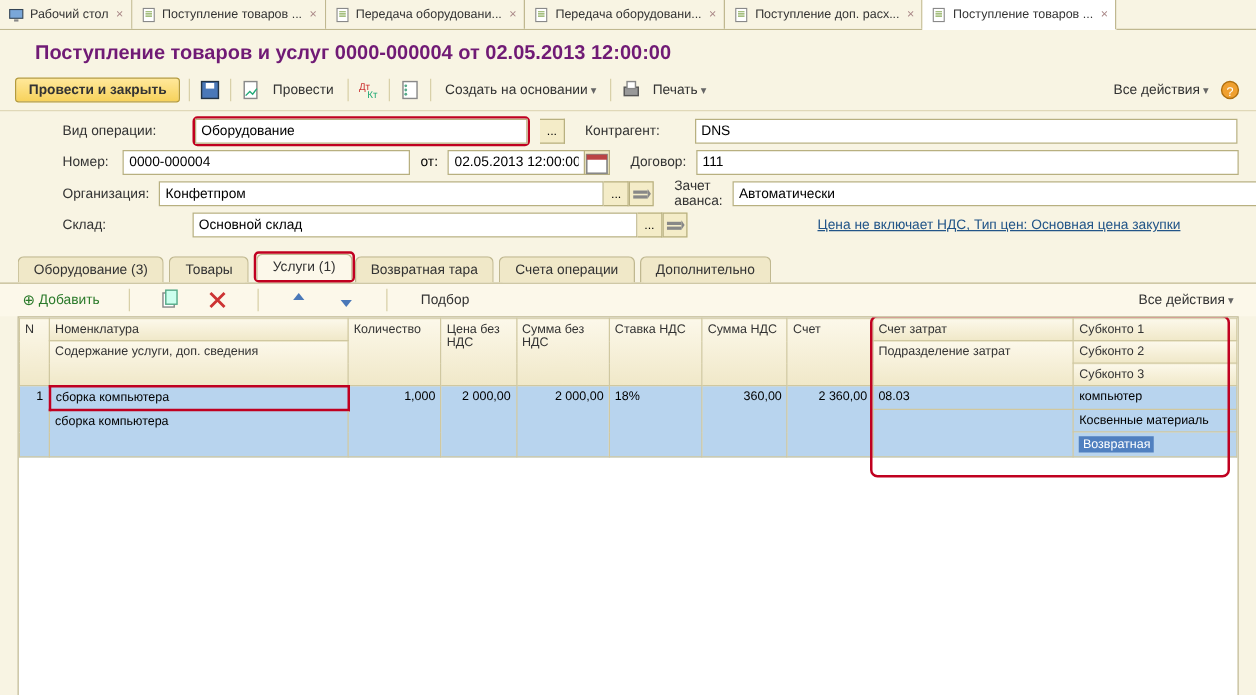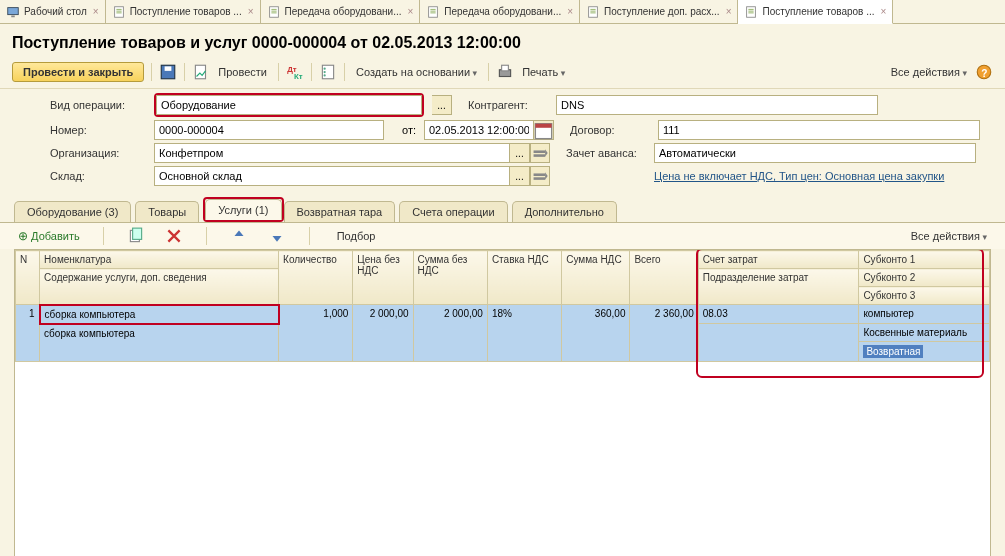--- a/index.html
+++ b/index.html
@@ -6,42 +6,42 @@
   body { font-family: Arial, sans-serif; font-size: 11px; background: #f8f4e3; width: 1005px; height: 556px; overflow: hidden; }
 
   
   .app-tabs { display: flex; background: #f8f4e3; border-bottom: 1px solid #c0b890; height: 24px; }
   .app-tab { display: flex; align-items: center; padding: 3px 6px; border-right: 1px solid #c0b890; background: #f8f4e3; font-size: 10px; color: #333; cursor: pointer; max-width: 185px; overflow: hidden; white-space: nowrap; }
   .app-tab.active { background: #fff; border-bottom: 1px solid #fff; margin-bottom: -1px; }
   .app-tab .icon { width: 14px; height: 14px; margin-right: 4px; flex-shrink: 0; }
   .app-tab .close-x { margin-left: auto; padding-left: 6px; color: #a88; flex-shrink: 0; }
 
   
-  .doc-title { color: #000000; font-size: 16px; font-weight: bold; padding: 10px 14px 8px 12px; }
+  .doc-title { color: #701a75; font-size: 16px; font-weight: bold; padding: 10px 14px 8px 28px; }
 
   
   .cmd-bar { display: flex; align-items: center; padding: 2px 12px 6px 12px; gap: 4px; border-bottom: 1px solid #e0d8b8; }
   .btn-primary { background: linear-gradient(#ffe89a,#f7d25c); border: 1px solid #b59b3c; border-radius: 3px; padding: 3px 10px; font-size: 11px; font-weight: bold; color: #333; cursor: pointer; }
   .sep { width: 1px; height: 18px; background: #d8d0a8; margin: 0 3px; }
-  .ico-btn { width: 18px; height: 18px; display: inline-flex; align-items: center; justify-content: center; cursor: pointer; font-weight: bold; }
+  .ico-btn { width: 18px; height: 18px; display: inline-flex; align-items: center; justify-content: center; cursor: pointer; }
   .txt-btn { padding: 2px 4px; cursor: pointer; color: #333; }
   .dd-arrow::after { content: " ▾"; font-size: 9px; color: #666; }
   .spacer { flex: 1; }
 
   
   .form-area { padding: 4px 14px; }
   .form-row { display: flex; align-items: center; margin-bottom: 3px; gap: 8px; margin-left: 36px; }
   .lbl { width: 96px; color: #333; }
   .lbl2 { width: 80px; color: #333; margin-left: 8px; }
   .fld { display: flex; align-items: center; }
   .inp { border: 1px solid #b8b080; background: #fff; height: 20px; padding: 2px 4px; font-size: 11px; }
   .inp.w1 { width: 266px; }
   .inp.w2 { width: 230px; }
   .inp.w3 { width: 110px; }
-  .inp.w4 { width: 322px; }
+  .inp.w4 { width: 434px; }
   .fld-btn { width: 20px; height: 20px; border: 1px solid #b8b080; border-left: none; background: #f4ecc8; display: inline-flex; align-items: center; justify-content: center; cursor: pointer; font-size: 10px; }
   .fld-btn + .fld-btn { border-left: 1px solid #b8b080; }
   .link { color: #225588; text-decoration: underline; cursor: pointer; }
   .hl { border: 2px solid #c00020; border-radius: 4px; }
 
   
   .doc-tabs { display: flex; align-items: flex-end; margin-top: 4px; padding-left: 14px; }
   .doc-tab { border: 1px solid #c0b890; border-bottom: none; border-radius: 5px 5px 0 0; padding: 4px 12px; margin-right: 4px; background: #f0e8c8; cursor: pointer; font-size: 11px; color: #333; }
   .doc-tab.active { background: #fcf8ea; font-weight: normal; }
   .doc-tabs .hl { padding: 0; }
@@ -303,21 +303,21 @@
     </colgroup>
     <thead>
       <tr>
         <th rowspan="3">N</th>
         <th>Номенклатура</th>
         <th rowspan="3">Количество</th>
         <th rowspan="3">Цена без НДС</th>
         <th rowspan="3">Сумма без НДС</th>
         <th rowspan="3">Ставка НДС</th>
         <th rowspan="3">Сумма НДС</th>
-        <th rowspan="3">Всего</th>
+        <th rowspan="3">Счет</th>
         <th>Счет затрат</th>
         <th>Субконто 1</th>
       </tr>
       <tr>
         <th rowspan="2">Содержание услуги, доп. сведения</th>
         <th rowspan="2">Подразделение затрат</th>
         <th>Субконто 2</th>
       </tr>
       <tr>
         <th>Субконто 3</th>

